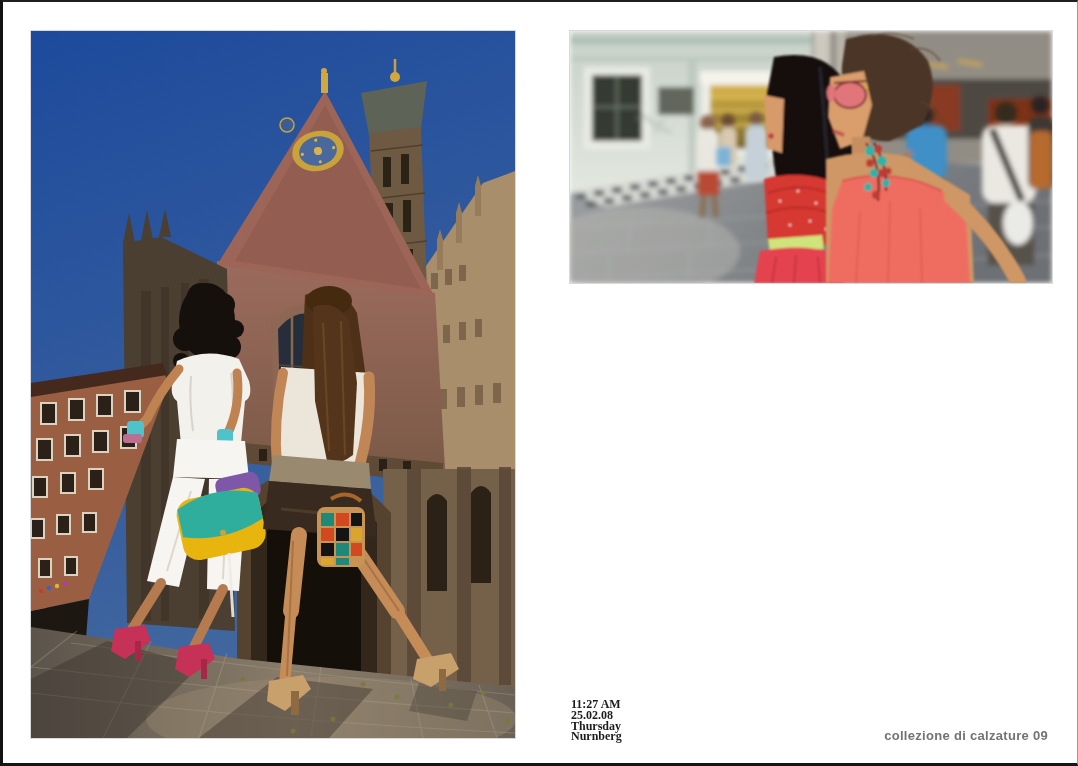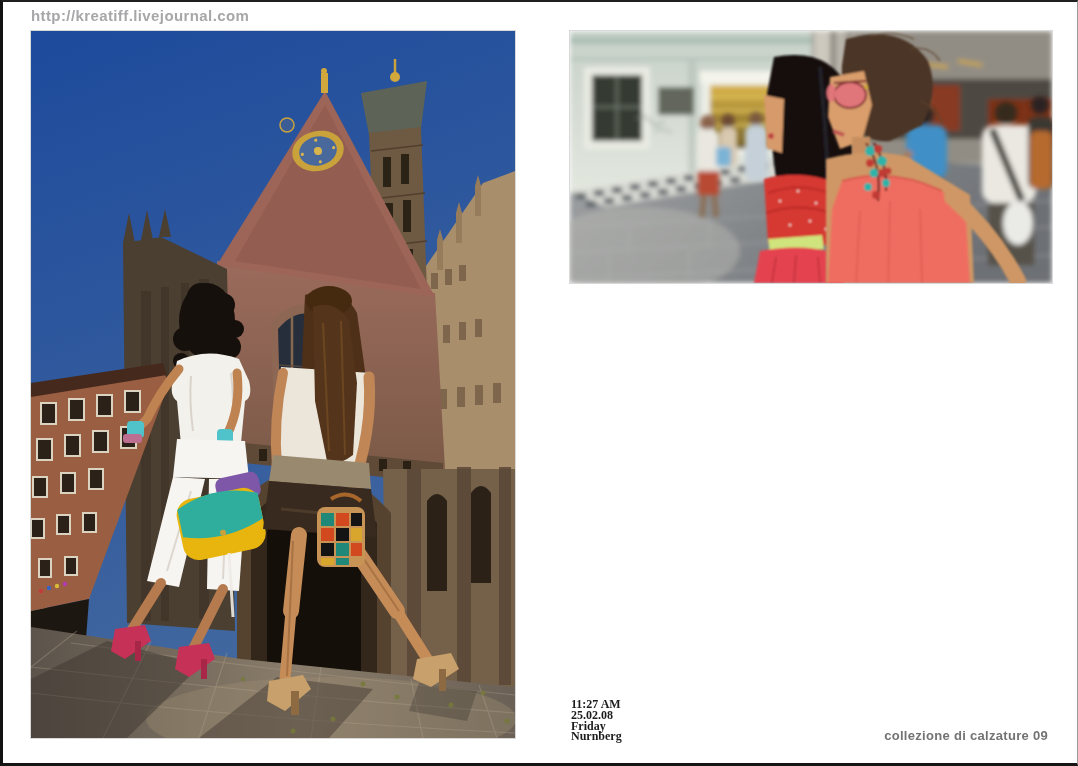--- a/index.html
+++ b/index.html
@@ -35,21 +35,20 @@
     font-family:Liberation Sans, sans-serif;
     font-size:13px;font-weight:bold;letter-spacing:.3px;
     color:#737373;
   }
 </style>
 </head>
 <body>
 
 <div class="page">
 
-  <div class="url-header">http://kreatiff.livejournal.com</div>
 
   <figure class="photo photo-left">
     <svg viewBox="0 0 484 707" width="484" height="707" preserveAspectRatio="none">
       <defs>
         <linearGradient id="skyL" x1="0" y1="0" x2="0.25" y2="1">
           <stop offset="0" stop-color="#1d4a9c"></stop>
             <stop offset="1" stop-color="#44699f"></stop>
         </linearGradient>
         <linearGradient id="wallL" x1="0" y1="0" x2="0" y2="1">
           <stop offset="0" stop-color="#9b6b5c"></stop>
@@ -498,19 +497,19 @@
             <circle cx="306" cy="164" r="4" fill="#c13b34"></circle>
           <circle cx="318" cy="140" r="3.5" fill="#c13b34"></circle>
         </g>
       </g>
     </svg>
   </figure>
 
   <div class="meta">
     <div>11:27 AM</div>
     <div>25.02.08</div>
-    <div>Friday</div>
+    <div>Thursday</div>
     <div>Nurnberg</div>
   </div>
 
   <div class="footer-title">collezione di calzature 09</div>
 
 </div>
 
 </body></html>

